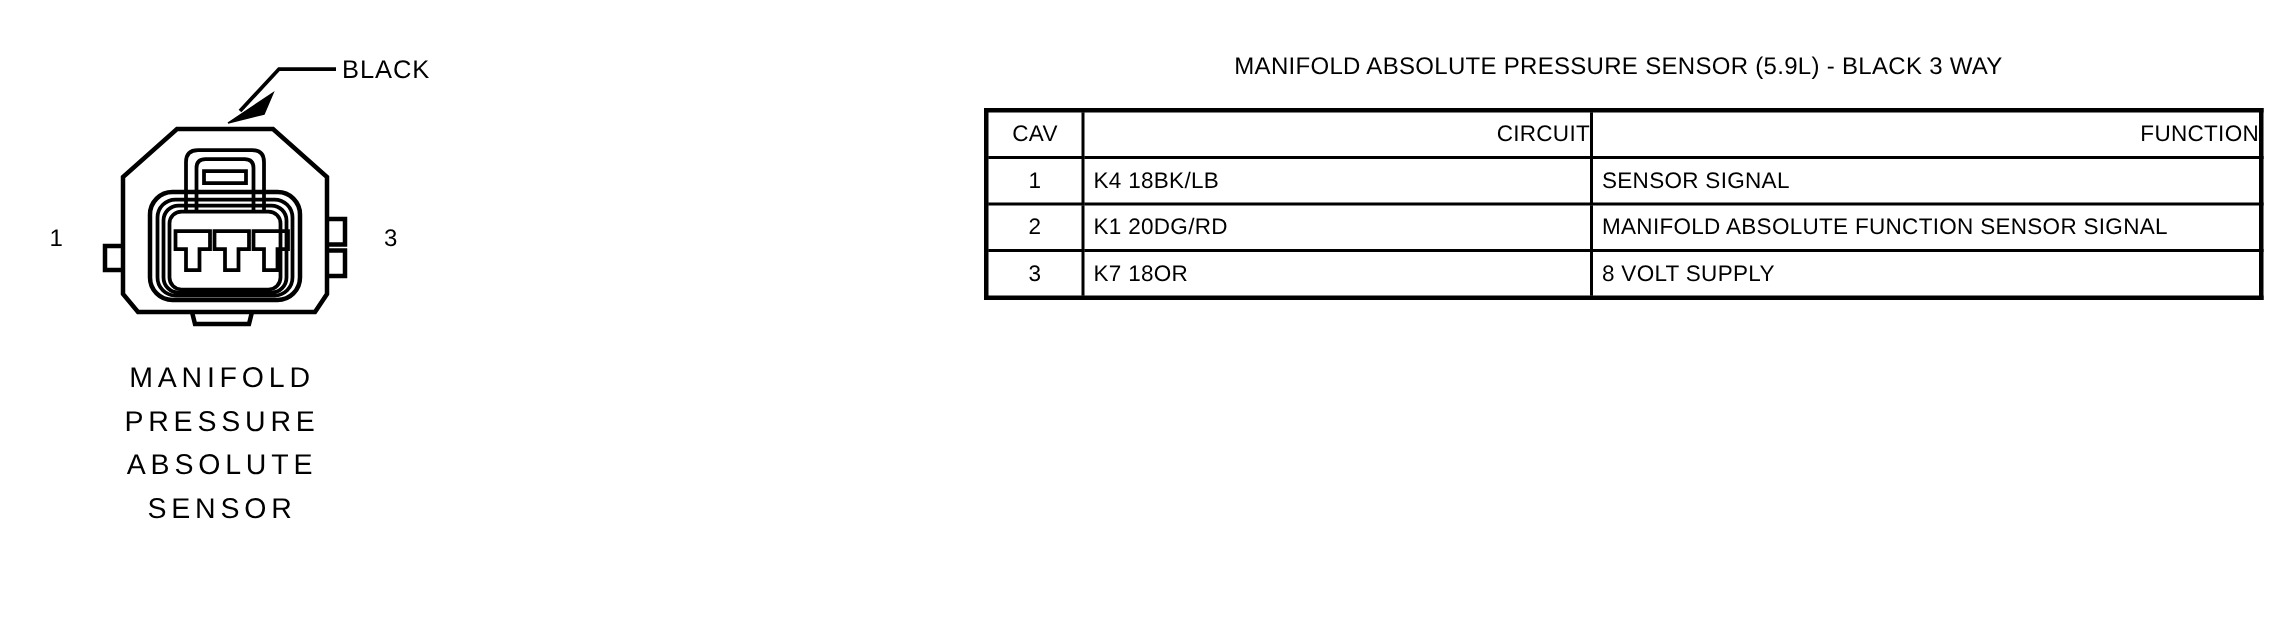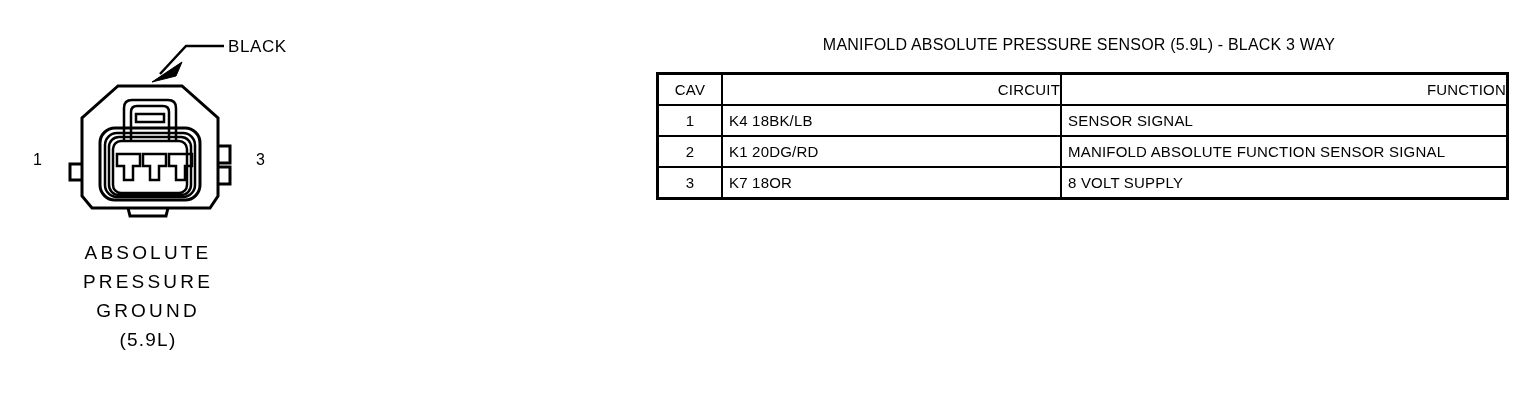--- a/index.html
+++ b/index.html
@@ -149,24 +149,24 @@
     <polygon points="152,82 182,62 176,76 168,78" fill="#000" stroke="#000" stroke-width="1"></polygon>
   </svg>
 
   <span id="black-label">BLACK</span>
 
   <span class="pin-number" id="pin-left-label">1</span>
 
   <span class="pin-number" id="pin-right-label">3</span>
 
   <div id="connector-caption">
+    <span class="cap-line">MANIFOLD</span>
+    <span class="cap-line">PRESSURE</span>
     <span class="cap-line">ABSOLUTE</span>
-    <span class="cap-line">PRESSURE</span>
-    <span class="cap-line">GROUND</span>
-    <span class="cap-line tight">(5.9L)</span>
+    <span class="cap-line">SENSOR</span>
   </div>
 </div>
 
 <div id="table-panel">
 
   <div id="table-title">MANIFOLD ABSOLUTE PRESSURE SENSOR (5.9L) - BLACK 3 WAY</div>
 
   <table id="pin-table">
     <thead>
       <tr>

